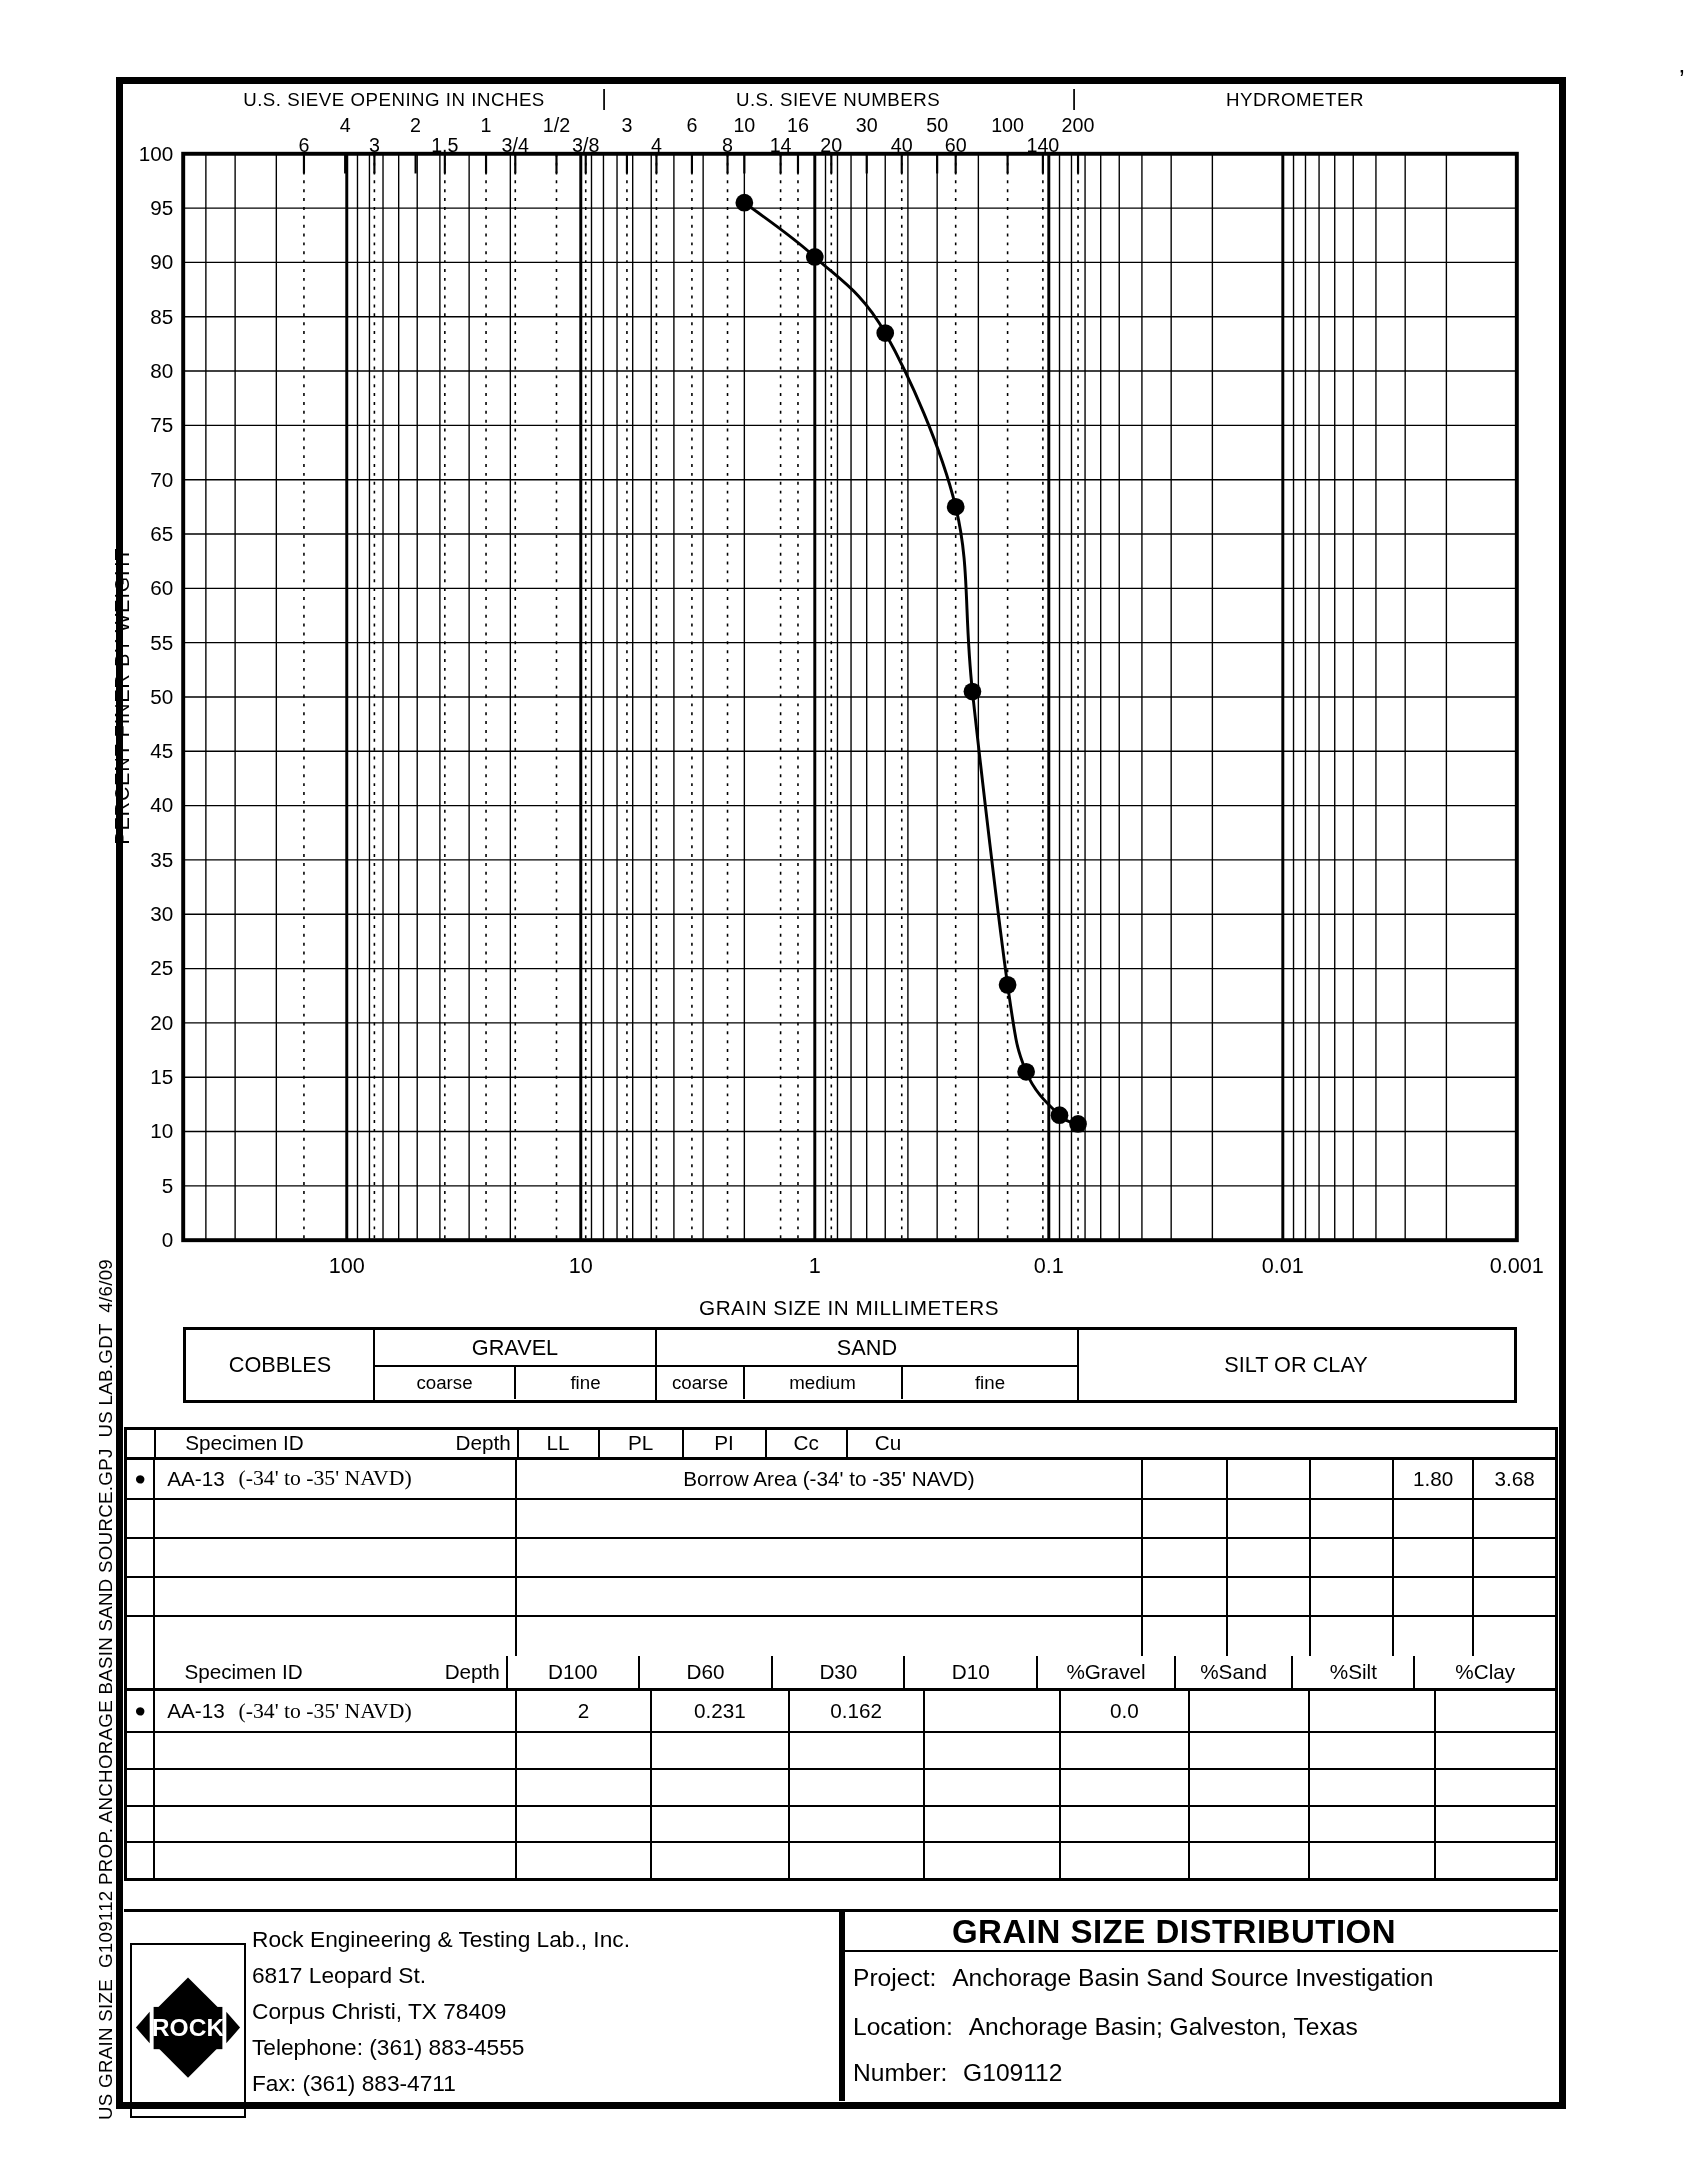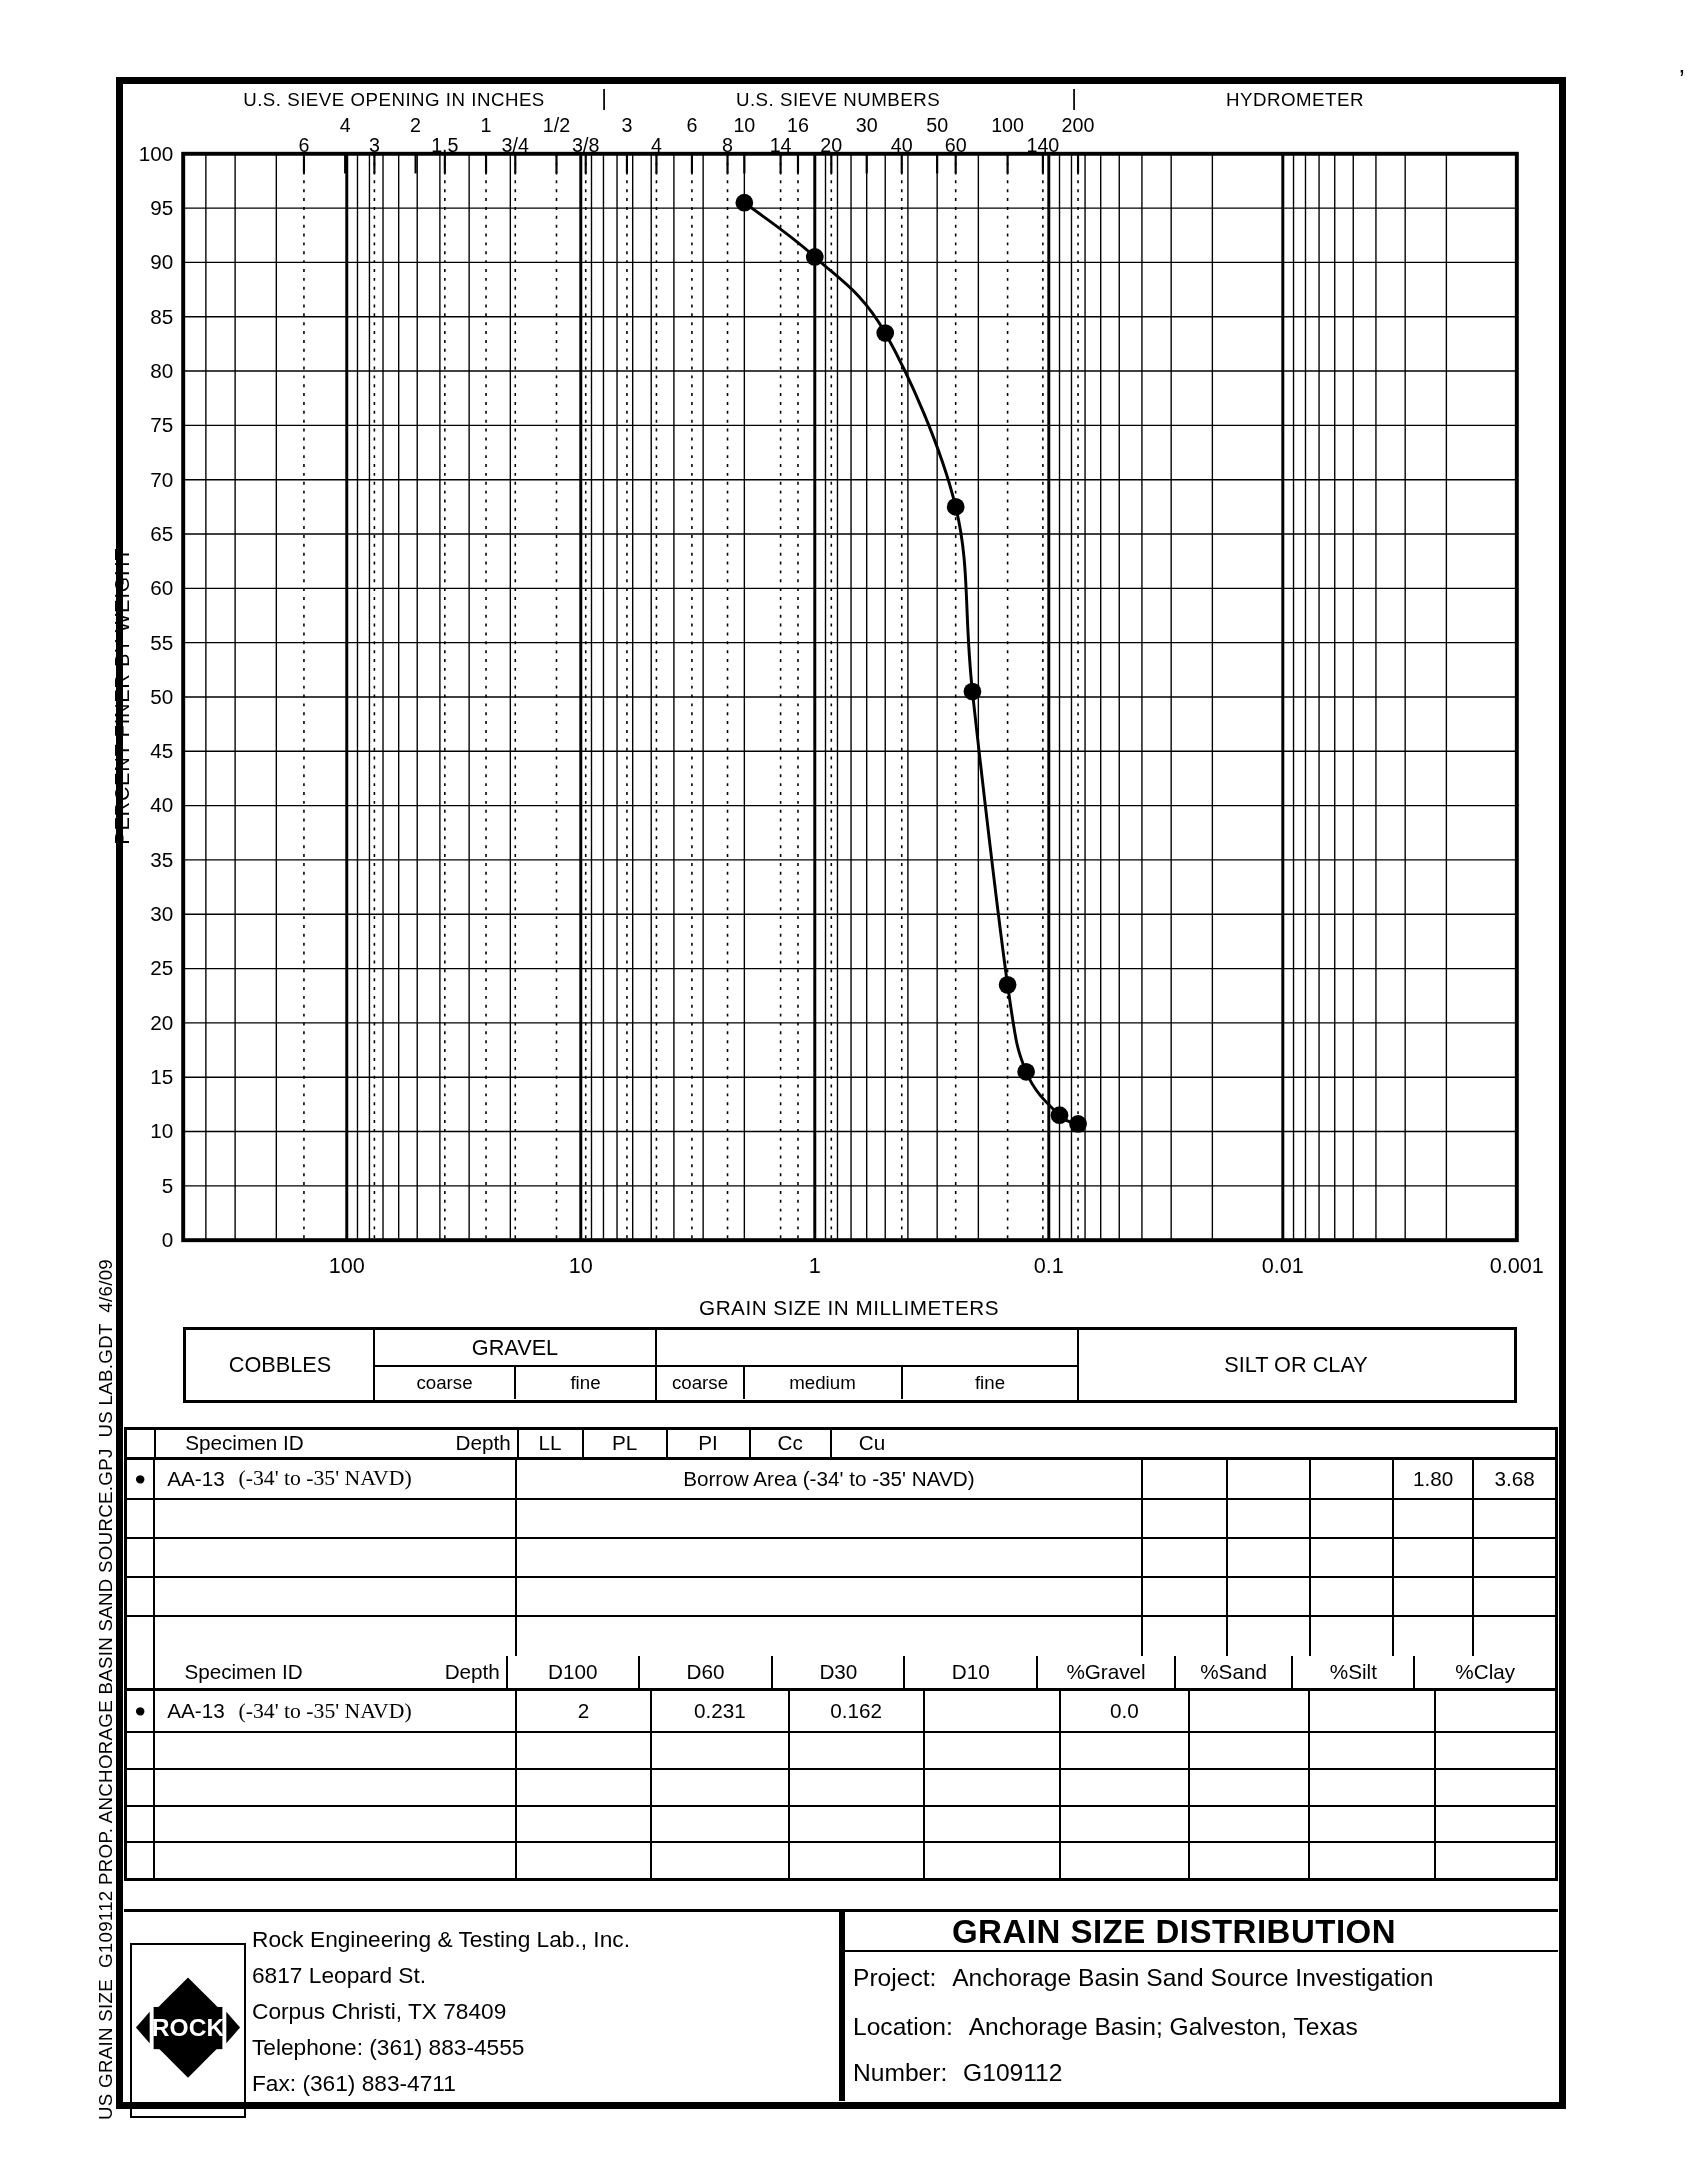--- a/index.html
+++ b/index.html
@@ -256,38 +256,39 @@
 
   <div class="abs" id="class-bar">
       <div class="cb-cell cb-main" style="left: 0px; top: 0px; width: 188px; height: 70px;">COBBLES</div>
       <div class="cb-vline" style="left: 187px; top: 0px; height: 70px;"></div>
       <div class="cb-cell cb-main" style="left: 188px; top: 0px; width: 282px; height: 36px;">GRAVEL</div>
       <div class="cb-vline" style="left: 469px; top: 0px; height: 70px;"></div>
       <div class="cb-hline" style="left: 188px; top: 35px; width: 282px;"></div>
       <div class="cb-cell cb-sub" style="left: 188px; top: 36px; width: 141px; height: 33px;">coarse</div>
       <div class="cb-vline" style="left: 328px; top: 36px; height: 33px;"></div>
       <div class="cb-cell cb-sub" style="left: 329px; top: 36px; width: 141px; height: 33px;">fine</div>
+      <div class="cb-cell cb-main" style="left: 470px; top: 0px; width: 422px; height: 36px;">SAND</div>
       <div class="cb-vline" style="left: 891px; top: 0px; height: 70px;"></div>
       <div class="cb-hline" style="left: 470px; top: 35px; width: 422px;"></div>
       <div class="cb-cell cb-sub" style="left: 470px; top: 36px; width: 88px; height: 33px;">coarse</div>
       <div class="cb-vline" style="left: 557px; top: 36px; height: 33px;"></div>
       <div class="cb-cell cb-sub" style="left: 558px; top: 36px; width: 157px; height: 33px;">medium</div>
       <div class="cb-vline" style="left: 715px; top: 36px; height: 33px;"></div>
       <div class="cb-cell cb-sub" style="left: 716px; top: 36px; width: 176px; height: 33px;">fine</div>
       <div class="cb-cell cb-main" style="left: 892px; top: 0px; width: 436px; height: 70px;">SILT OR CLAY</div>
     </div>
 
   <div class="abs dtable" id="table1" style="top:1427px">
       <div class="trow hdr-row" style="height: 29.6px;">
         <div class="tcell" style="width: 28.6px;"></div>
         <div class="tcell spec-hdr" style="width: 363px;">
           <span>Specimen ID</span>
           <span>Depth</span>
         </div>
-        <div class="tcell" style="width: 65px;">LL</div>
+        <div class="tcell" style="width: 81px;">LL</div>
         <div class="tcell" style="width: 84px;">PL</div>
         <div class="tcell" style="width: 83px;">PI</div>
         <div class="tcell" style="width: 81px;">Cc</div>
         <div class="tcell" style="width: 81px;">Cu</div>
       </div>
       <div class="trow" style="height: 40px;">
         <div class="tcell" style="width: 28.6px;">
           <span class="bullet">●</span>
         </div>
         <div class="tcell spec" style="width: 363px;">

